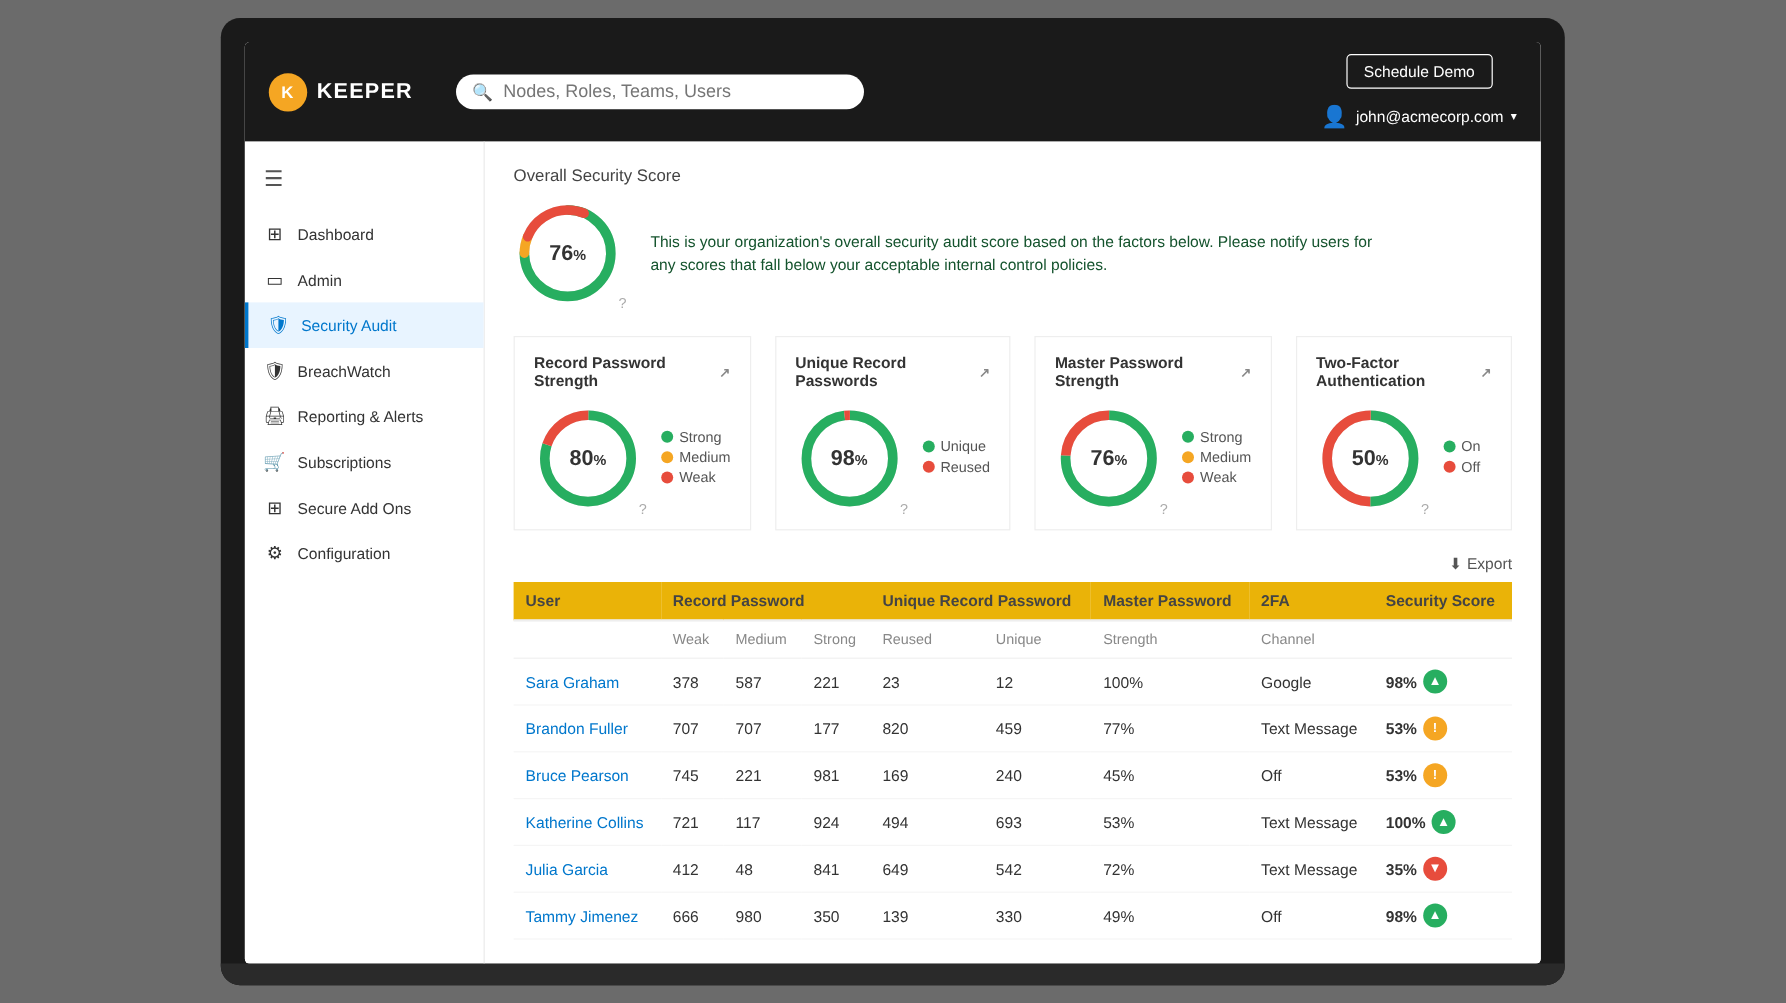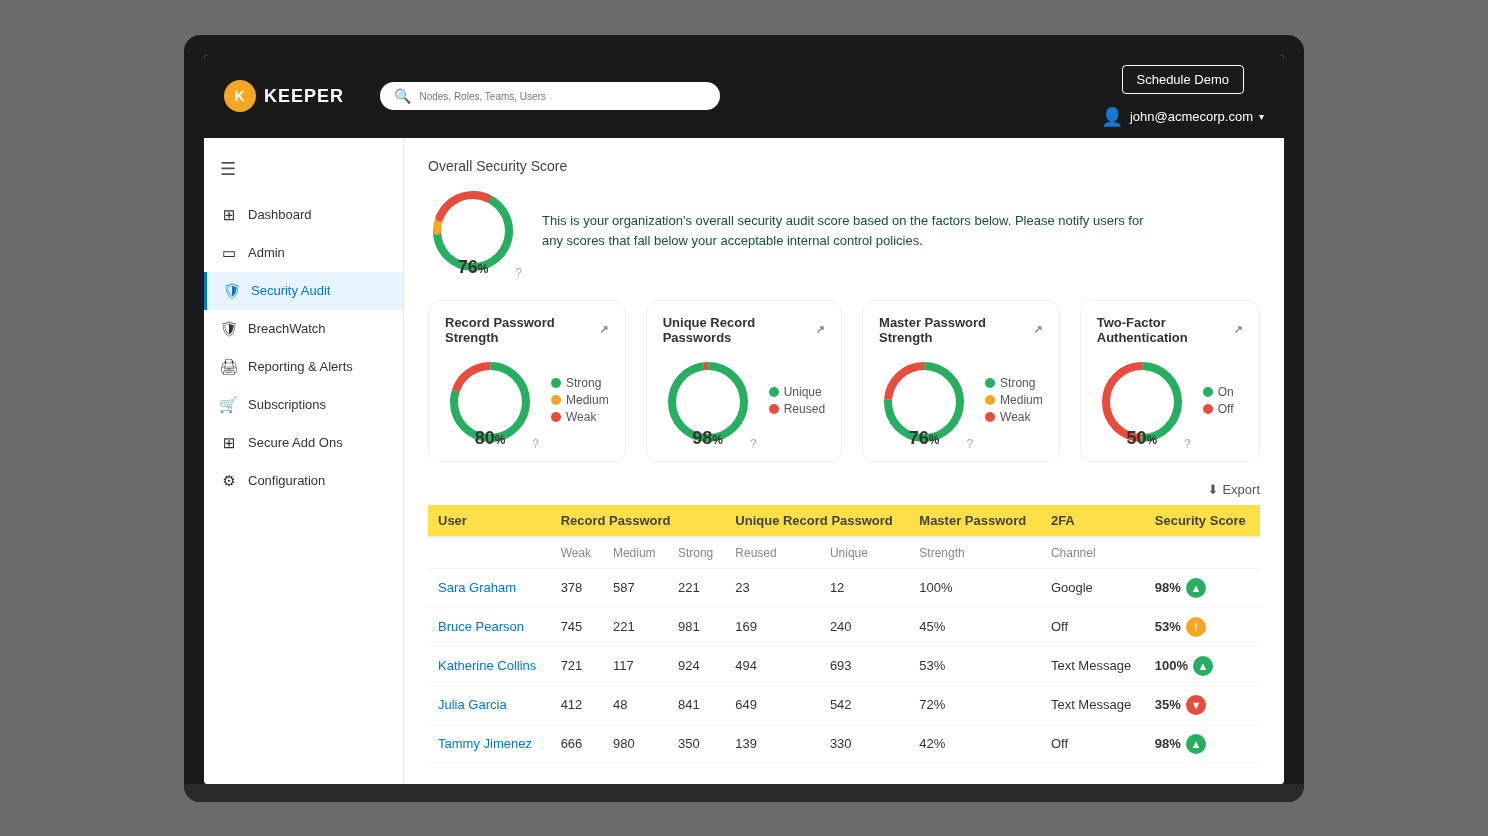--- a/index.html
+++ b/index.html
@@ -48,21 +48,21 @@
       flex: 1;
       background: #fff;
       border-radius: 20px;
       display: flex;
       align-items: center;
       padding: 6px 14px;
       gap: 8px;
       max-width: 340px;
     }
     .search-bar input {
-      border: none; outline: none; font-size: 10px; color: #666; width: 100%; background: transparent;
+      border: none; outline: none; font-size: 15px; color: #666; width: 100%; background: transparent;
     }
     .top-bar-right {
       display: flex; align-items: center; gap: 12px; margin-left: auto; flex-direction: column;
     }
     .schedule-demo-btn {
       border: 1.5px solid #fff; background: transparent; color: #fff; padding: 6px 14px; border-radius: 4px; font-size: 13px; cursor: pointer;
     }
     .user-menu {
       display: flex; align-items: center; gap: 6px; color: #fff; font-size: 13px; cursor: pointer;
     }
@@ -106,48 +106,48 @@
     
     .score-overview {
       display: flex; align-items: center; gap: 24px; margin-bottom: 24px;
     }
     .score-description { font-size: 13px; color: #14532d; line-height: 1.5; max-width: 620px; }
 
     
     .gauge-container { position: relative; width: 90px; height: 90px; flex-shrink: 0; }
     .gauge-label {
       position: absolute; top: 50%; left: 50%; transform: translate(-50%, -50%);
-      font-size: 18px; font-weight: 700; color: #333; margin-top: 36px;
+      font-size: 18px; font-weight: 700; color: #333;
     }
     .gauge-help {
       position: absolute; bottom: -4px; right: -4px; font-size: 12px; color: #aaa; cursor: pointer;
     }
 
     
     .metrics-row {
       display: flex; gap: 20px; margin-bottom: 20px;
     }
     .metric-card {
-      flex: 1; background: #fff; border: 1px solid #eee; border-radius: 12px; padding: 14px 16px;
+      flex: 1; background: #fff; border: 1px solid #eee; border-radius: 0; padding: 14px 16px;
     }
     .metric-title {
       font-size: 13px; font-weight: 600; color: #333; margin-bottom: 12px;
       display: flex; align-items: center; gap: 6px;
     }
     .metric-body { display: flex; align-items: center; gap: 16px; }
     .metric-legend { font-size: 12px; color: #555; }
     .legend-item { display: flex; align-items: center; gap: 5px; margin-bottom: 3px; }
     .dot { width: 10px; height: 10px; border-radius: 50%; display: inline-block; }
 
     
     .export-row { display: flex; justify-content: flex-end; margin-bottom: 8px; }
     .export-btn { background: none; border: none; color: #555; font-size: 13px; cursor: pointer; display: flex; align-items: center; gap: 4px; }
     table { width: 100%; border-collapse: collapse; font-size: 13px; }
     thead th {
-      text-align: left; padding: 8px 10px; color: #444; font-weight: 600; border-bottom: 2px solid #eee; background: #fde047;
+      text-align: left; padding: 8px 10px; color: #444; font-weight: 600; border-bottom: 2px solid #eee; background: #eab308;
     }
     .sub-header th { font-weight: 400; color: #888; font-size: 12px; background: #fff; border-bottom: 1px solid #f0f0f0; }
     tbody tr { border-bottom: 1px solid #f5f5f5; }
     tbody td { padding: 9px 10px; color: #333; }
     .user-link { color: #0077cc; text-decoration: none; cursor: pointer; }
     .score-badge {
       display: inline-flex; align-items: center; gap: 5px; font-weight: 600;
     }
     .badge-icon {
       width: 20px; height: 20px; border-radius: 50%; display: flex; align-items: center; justify-content: center; color: #fff; font-size: 11px; font-weight: bold;
@@ -404,20 +404,36 @@
     <td>587</td>
     <td>221</td>
     <td>23</td>
     <td>12</td>
     <td>100%</td>
     <td>Google</td>
     <td>
       <span class="score-badge">
         98%
         <span class="badge-icon badge-green">▲</span>
+      </span>
+    </td>
+  </tr>
+              <tr>
+    <td><a class="user-link">Brandon Fuller</a></td>
+    <td>707</td>
+    <td>707</td>
+    <td>177</td>
+    <td>820</td>
+    <td>459</td>
+    <td>77%</td>
+    <td>Text Message</td>
+    <td>
+      <span class="score-badge">
+        53%
+        <span class="badge-icon badge-yellow">!</span>
       </span>
     </td>
   </tr>
               <tr>
     <td><a class="user-link">Bruce Pearson</a></td>
     <td>745</td>
     <td>221</td>
     <td>981</td>
     <td>169</td>
     <td>240</td>
@@ -462,21 +478,21 @@
       </span>
     </td>
   </tr>
               <tr>
     <td><a class="user-link">Tammy Jimenez</a></td>
     <td>666</td>
     <td>980</td>
     <td>350</td>
     <td>139</td>
     <td>330</td>
-    <td>42%</td>
+    <td>49%</td>
     <td>Off</td>
     <td>
       <span class="score-badge">
         98%
         <span class="badge-icon badge-green">▲</span>
       </span>
     </td>
   </tr>
             </tbody>
         </table>

